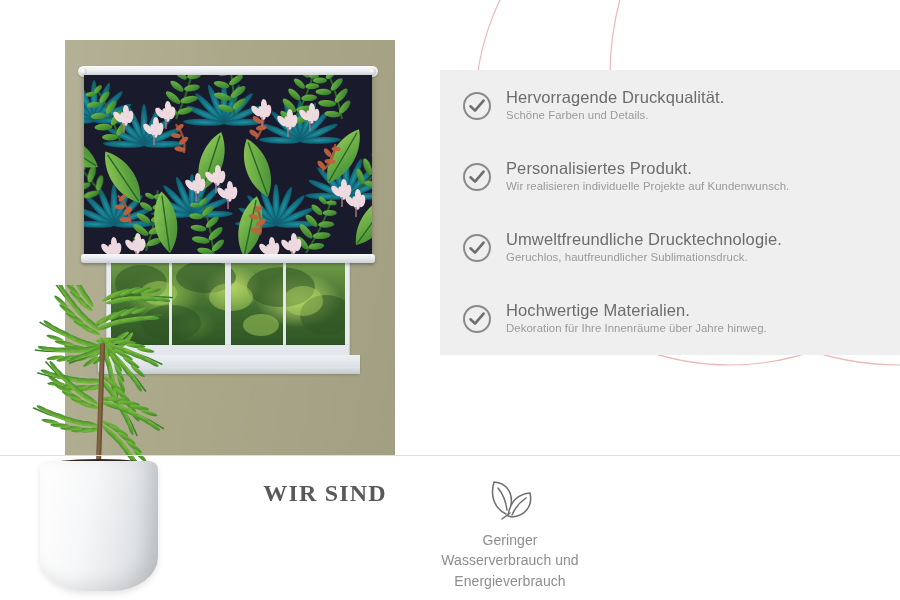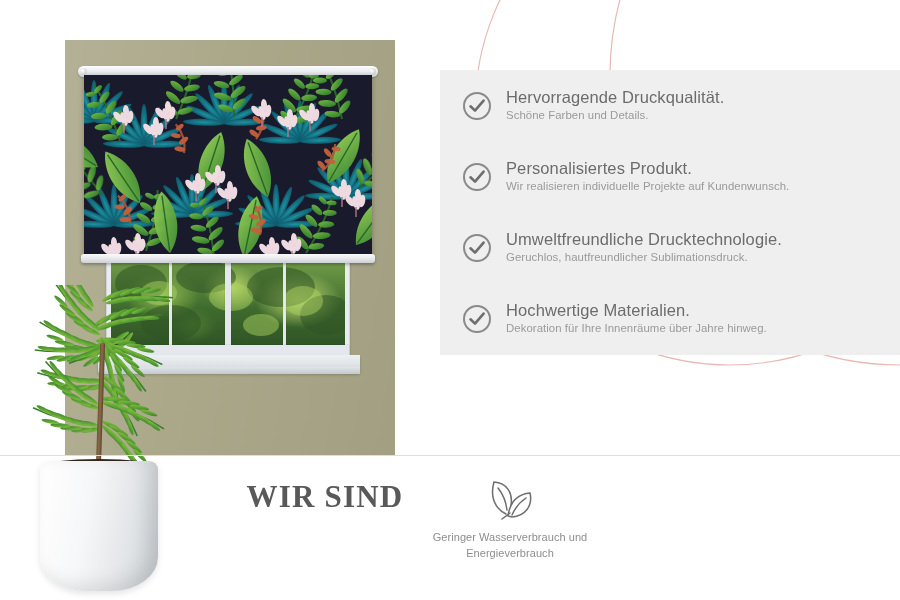--- a/index.html
+++ b/index.html
@@ -122,31 +122,31 @@
   .feat-sub{
     font-size:11.4px;color:#9a9a9a;line-height:1.25;margin-top:2px;letter-spacing:.05px;
   }
 
   
   .eco{position:absolute;left:0;top:462px;width:900px;height:138px;}
   .eco-head{
     position:absolute;left:200px;top:18px;width:250px;
     text-align:center;
     font-family:"Liberation Serif", serif;
-    font-size:31px;line-height:1.12;color:#595959;letter-spacing:1.2px;
+    font-size:24px;line-height:1.12;color:#595959;letter-spacing:1.2px;
     font-weight:700;
   }
   .eco-cols{position:absolute;left:430px;top:6px;width:470px;height:132px;}
   .eco-col{position:absolute;top:0;width:160px;text-align:center;}
   .eco-col.c1{left:0px;}
   .eco-col.c2{left:155px;}
   .eco-col.c3{left:300px;}
   .eco-icon{height:58px;display:flex;align-items:center;justify-content:center;}
   .eco-cap{
-    font-size:11px;color:#8d8d8d;line-height:1.45;margin-top:4px;letter-spacing:.05px;
+    font-size:14px;color:#8d8d8d;line-height:1.45;margin-top:4px;letter-spacing:.05px;
   }
 </style>
 </head>
 <body>
 
 <div id="stage">
 
   <div class="wall">
     <div class="wall-shade"></div>
   </div>

